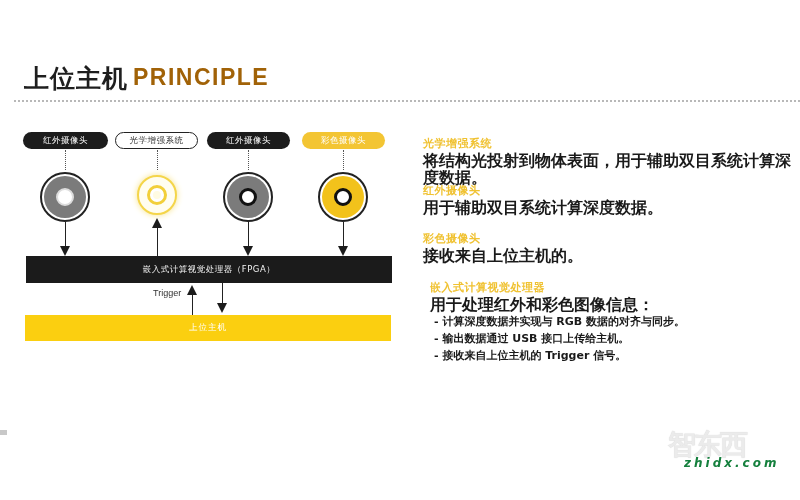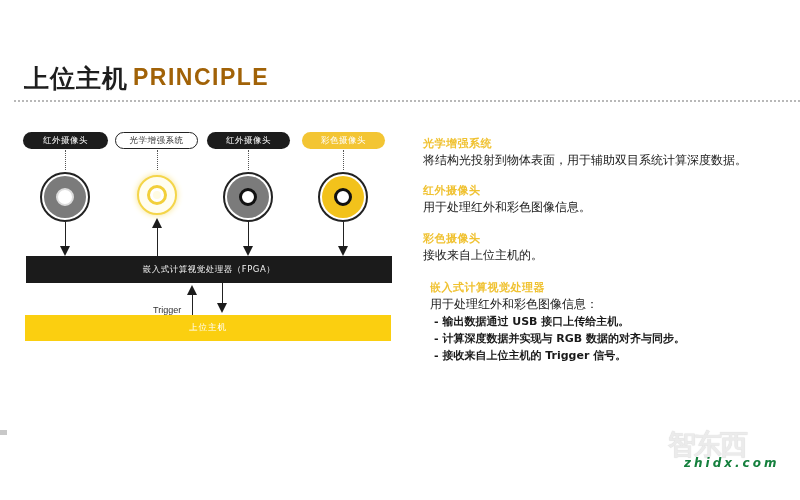--- a/index.html
+++ b/index.html
@@ -32,21 +32,21 @@
   .glow { position: absolute; width: 40px; height: 40px; border-radius: 50%; border: 2px solid #f4d54a; box-shadow: 0 0 6px #f7e38a; background: #fffdf0; display: flex; align-items: center; justify-content: center; }
   .glow-inner { width: 20px; height: 20px; border-radius: 50%; border: 3px solid #f2cf3a; background: #fff; display: flex; align-items: center; justify-content: center; }
   .glow-core { width: 8px; height: 8px; border-radius: 50%; background: #fffbe2; }
 
   .fpga-bar { position: absolute; left: 26px; top: 256px; width: 366px; height: 27px; background: #1b1b1b; color: #f2f2f2; font-size: 8.5px; display: flex; align-items: center; justify-content: center; letter-spacing: 0.5px; }
   .host-bar { position: absolute; left: 25px; top: 315px; width: 366px; height: 26px; background: #fbcf10; color: #ffffff; font-size: 8.5px; display: flex; align-items: center; justify-content: center; letter-spacing: 1px; }
   .link-label { position: absolute; font-size: 9px; color: #333; font-family: "Liberation Sans", sans-serif; }
 
   .desc { position: absolute; left: 423px; }
   .desc-h { font-size: 11px; color: #f0c232; font-weight: bold; line-height: 16px; letter-spacing: 0.5px; }
-  .desc-b { font-size: 12px; color: #1a1a1a; font-weight: normal; line-height: 17px; }
+  .desc-b { font-size: 16px; color: #1a1a1a; font-weight: bold; line-height: 17px; }
   .desc-li { font-size: 11px; color: #1a1a1a; font-weight: bold; line-height: 17px; padding-left: 4px; }
 
   .left-mark { position: absolute; left: 0; top: 430px; width: 7px; height: 5px; background: #c8c8c8; }
   .watermark { position: absolute; left: 668px; top: 426px; width: 118px; height: 50px; color: #e4e4e4; font-weight: bold; }
   .watermark .wm-cn { font-size: 28px; letter-spacing: -2px; color: #ebebeb; text-shadow: 0 0 1px #d0d0d0; }
   .watermark .wm-en { position: absolute; left: 16px; top: 30px; font-size: 12px; letter-spacing: 3px; color: #15803d; font-style: italic; }
 </style>
 </head>
 <body>
 
@@ -99,50 +99,50 @@
   <div class="vline" style="left:248px; top:222px; height:26px;"></div>
   <div class="arrow-down" style="left:243px; top:246px;"></div>
 
   <div class="vline" style="left:343px; top:222px; height:26px;"></div>
   <div class="arrow-down" style="left:338px; top:246px;"></div>
 
   <div class="fpga-bar">
     <span>嵌入式计算视觉处理器（FPGA）</span>
   </div>
 
-  <div class="link-label" style="left:153px; top:305px;">Trigger</div>
+  <div class="link-label" style="left:153px; top:288px;">Trigger</div>
   <div class="vline" style="left:192px; top:293px; height:22px;"></div>
   <div class="arrow-up" style="left:187px; top:285px;"></div>
 
   <div class="link-label" style="left:234px; top:293px;margin-top:37px;">USB</div>
   <div class="vline" style="left:222px; top:283px; height:22px;"></div>
   <div class="arrow-down" style="left:217px; top:303px;"></div>
 
   <div class="host-bar">
     <span>上位主机</span>
   </div>
 </div>
 
 <div class="desc" style="top:136px;">
   <div class="desc-h">光学增强系统</div>
   <div class="desc-b">将结构光投射到物体表面，用于辅助双目系统计算深度数据。</div>
 </div>
 <div class="desc" style="top:183px;">
   <div class="desc-h">红外摄像头</div>
-  <div class="desc-b">用于处理红外和彩色图像信息。</div>
+  <div class="desc-b">用于辅助双目系统计算深度数据。</div>
 </div>
 <div class="desc" style="top:231px;">
   <div class="desc-h">彩色摄像头</div>
   <div class="desc-b">接收来自上位主机的。</div>
 </div>
 <div class="desc" style="top:280px;margin-left:7px;">
   <div class="desc-h">嵌入式计算视觉处理器</div>
   <div class="desc-b">用于处理红外和彩色图像信息：</div>
+  <div class="desc-li">- 计算深度数据并实现与 RGB 数据的对齐与同步。</div>
   <div class="desc-li">- 输出数据通过 USB 接口上传给主机。</div>
-  <div class="desc-li">- 计算深度数据并实现与 RGB 数据的对齐与同步。</div>
   <div class="desc-li">- 接收来自上位主机的 Trigger 信号。</div>
 </div>
 
 <div class="left-mark"></div>
 <div class="watermark">
   <div class="wm-cn">智东西</div>
   <div class="wm-en">zhidx.com</div>
 </div>
 
 </body></html>

